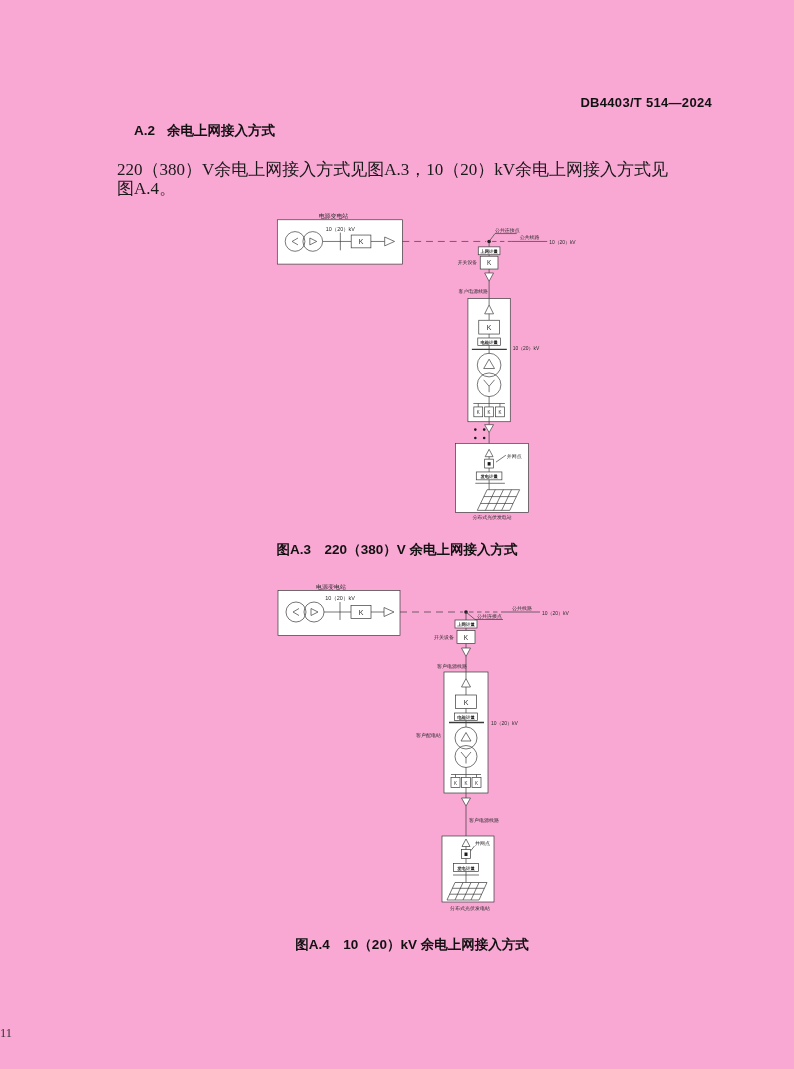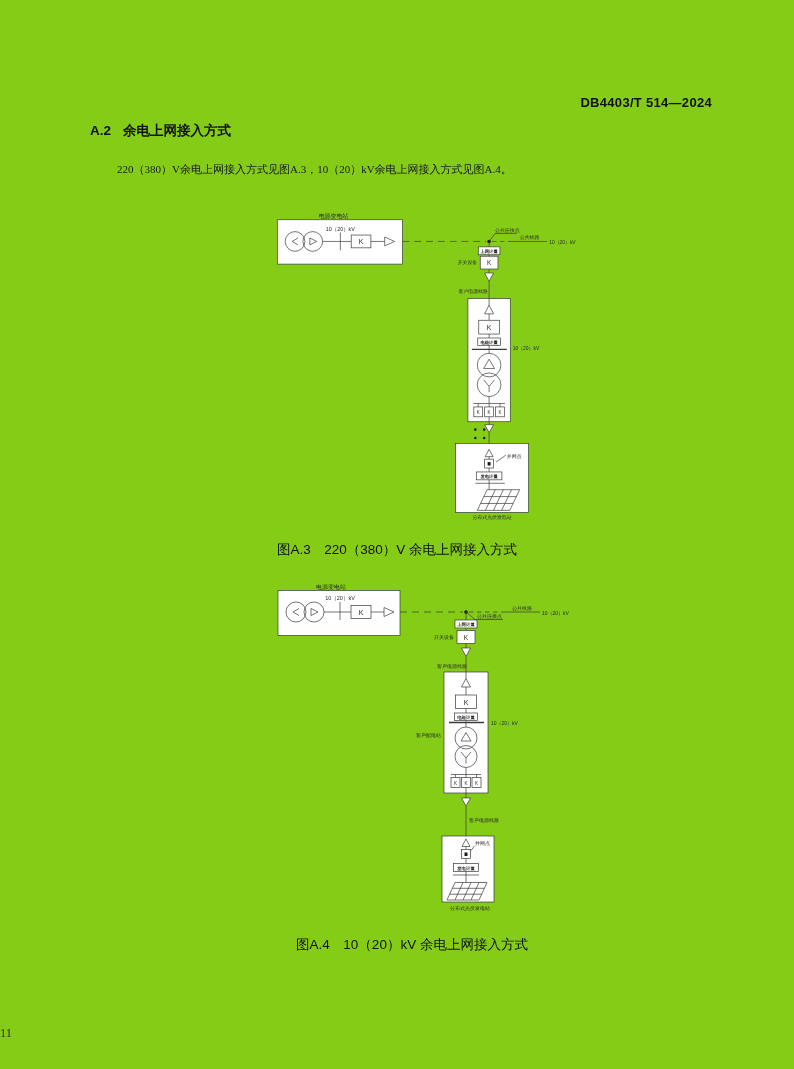--- a/index.html
+++ b/index.html
@@ -1,42 +1,42 @@
 <!DOCTYPE html>
 <html><head>
 <meta charset="utf-8">
 <style>
   html,body{margin:0;padding:0;background:#e8e8e8;}
   .page{
-    position:relative;width:794px;height:1069px;background:#84cc16;
+    position:relative;width:794px;height:1069px;background:#f9a8d4;
     font-family:"Liberation Serif",serif;color:#1a1a1a;overflow:hidden;
     margin:0 auto;
   }
   .doc-code{
     position:absolute;top:95px;left:0;width:712px;text-align:right;
     font-family:"Liberation Sans",sans-serif;font-weight:bold;font-size:13px;
     letter-spacing:0.3px;color:#111;
   }
   .section-heading{
     position:absolute;top:122px;left:90px;
     font-family:"Liberation Sans",sans-serif;font-weight:bold;font-size:13.5px;color:#111;
   }
-  .section-heading .sec-num{margin-right:12px;}
+  .section-heading .sec-num{margin-right:12px;margin-left:44px;}
   .body-paragraph{
     position:absolute;top:160px;left:117px;width:560px;
-    font-size:11px;line-height:19px;color:#1a1a1a;
+    font-size:17px;line-height:19px;color:#1a1a1a;
   }
   .fig-svg{position:absolute;}
   .fig-a3-svg{left:270px;top:205px;}
   .fig-a4-svg{left:270px;top:578px;}
   svg{font-family:"Liberation Sans",sans-serif;}
   svg text{fill:#2b2b2b;}
   .fig-caption{
     position:absolute;left:0;width:794px;text-align:center;
-    font-family:"Liberation Sans",sans-serif;font-weight:normal;font-size:13.5px;color:#111;
+    font-family:"Liberation Sans",sans-serif;font-weight:bold;font-size:13.5px;color:#111;
   }
   .cap-a3{top:541px;}
   .cap-a4{top:936px;margin-left:15px;}
   .page-number{
     position:absolute;top:1026px;left:0;width:706px;text-align:left;
     font-size:12.5px;color:#333;
   }
   
   .ln{stroke:#3a3a3a;stroke-width:0.7;fill:none;}
   .ln-bus{stroke:#3a3a3a;stroke-width:1.3;fill:none;}

